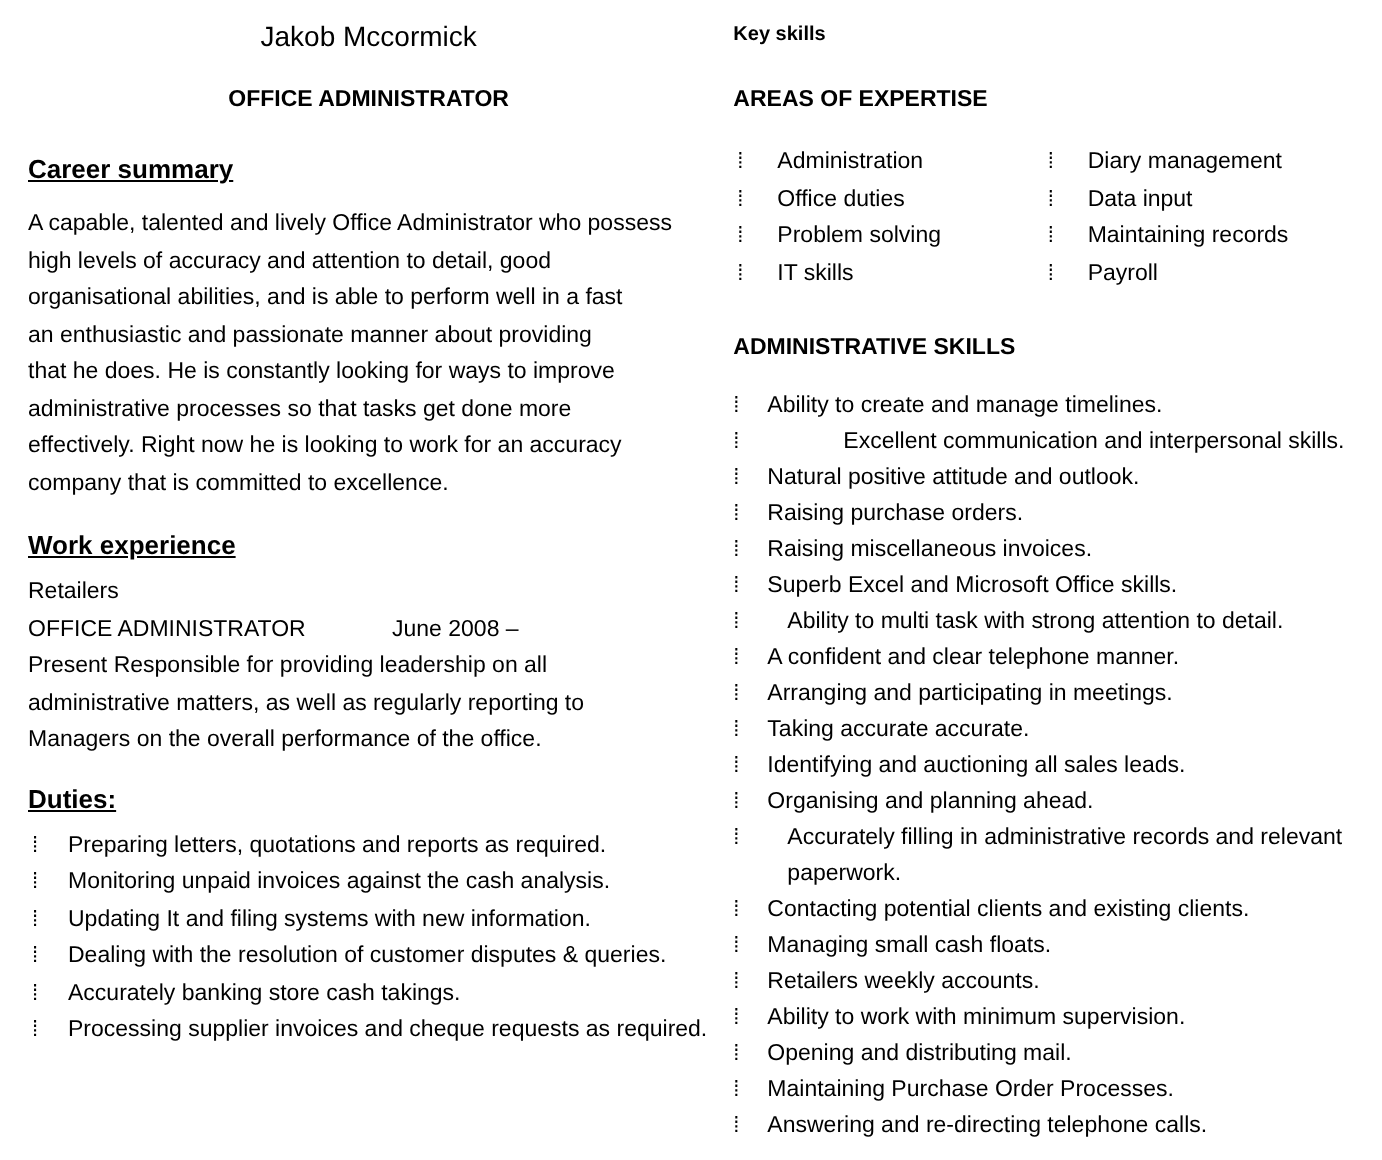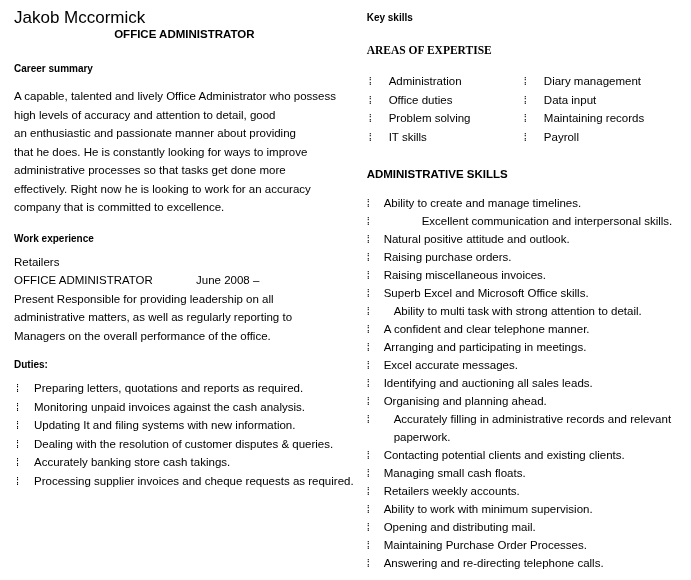--- a/index.html
+++ b/index.html
@@ -27,37 +27,38 @@
     padding-right: 12px;
     box-sizing: border-box;
   }
   .col-right {
     width: 317px;
     box-sizing: border-box;
   }
 
   
   .name {
-    text-align: left;
-    font-size: 17px;
-    line-height: 16px;
-    margin: 0 0 0 0;
+    text-align: center;
+    font-size: 14px;
+    line-height: 16px;
+    margin: 0 0 16px 0;
   }
   .job-title {
     text-align: center;
     font-weight: bold;
     font-size: 11.5px;
     line-height: 17px;
     margin: 0 0 18px 0;
   }
   .sec-head {
     font-weight: bold;
-    font-size: 10px;
+    font-size: 13px;
     line-height: 16px;
     margin: 0 0 10px 0;
+    text-decoration: underline;
   }
   .sec-head.tight {
     margin-bottom: 6px;
   }
   .para {
     font-size: 11.5px;
     line-height: 18.5px;
     margin: 0 0 14px 0;
   }
   .para p {
@@ -103,21 +104,20 @@
     font-weight: bold;
     font-size: 10px;
     line-height: 16px;
     margin: 0 0 16px 0;
   }
   .rhead2 {
     font-weight: bold;
     font-size: 11.5px;
     line-height: 16px;
     margin: 0 0 14px 0;
-    font-family: Liberation Serif, serif;
   }
   .rhead3 {
     font-weight: bold;
     font-size: 11.5px;
     line-height: 16px;
     margin: 20px 0 12px 0;
   }
   .two-col {
     display: flex;
   }
@@ -152,20 +152,21 @@
   <div class="col-left">
 
     <div class="name">Jakob Mccormick</div>
     <div class="job-title">OFFICE ADMINISTRATOR</div>
 
     <div class="sec-head">Career summary</div>
 
     <div class="para">
       <p>A capable, talented and lively Office Administrator who possess</p>
       <p>high levels of accuracy and attention to detail, good</p>
+      <p>organisational abilities, and is able to perform well in a fast</p>
       <p>an enthusiastic and passionate manner about providing</p>
       <p>that he does. He is constantly looking for ways to improve</p>
       <p>administrative processes so that tasks get done more</p>
       <p>effectively. Right now he is looking to work for an accuracy</p>
       <p>company that is committed to excellence.</p>
     </div>
 
     <div class="sec-head tight">Work experience</div>
 
     <div class="plain-line">Retailers</div>
@@ -293,21 +294,21 @@
         <li>
             <span class="bchar">⁞</span>
             <span class="cont">A confident and clear telephone manner.</span>
           </li>
         <li>
             <span class="bchar">⁞</span>
             <span class="cont">Arranging and participating in meetings.</span>
           </li>
         <li>
             <span class="bchar">⁞</span>
-            <span class="cont">Excel accurate messages.</span>
+            <span class="cont">Taking accurate accurate.</span>
           </li>
         <li>
             <span class="bchar">⁞</span>
             <span class="cont">Identifying and auctioning all sales leads.</span>
           </li>
         <li>
             <span class="bchar">⁞</span>
             <span class="cont">Organising and planning ahead.</span>
           </li>
         <li>

